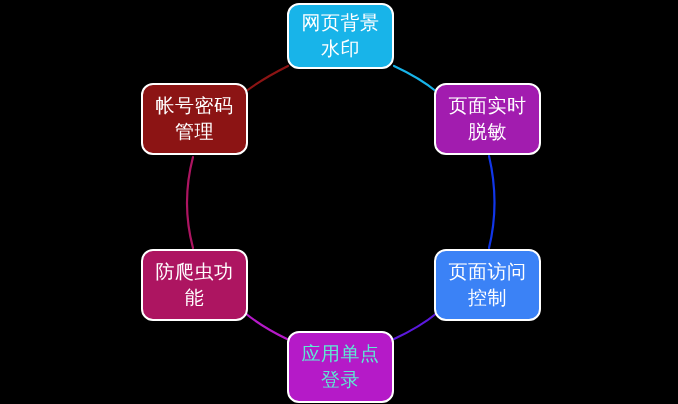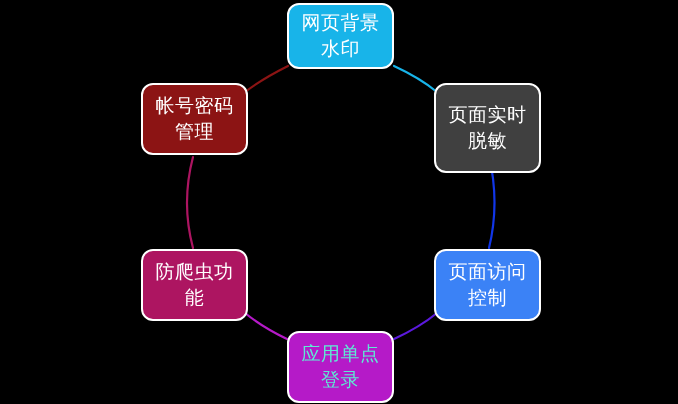--- a/index.html
+++ b/index.html
@@ -58,21 +58,21 @@
       <path d="M 394 66 Q 420 78 437 92" fill="none" stroke="#18b4e9" stroke-width="2.2" stroke-linecap="round"></path>
       <path d="M 489 156 Q 500 203 489 248" fill="none" stroke="#1136e8" stroke-width="2.2" stroke-linecap="round"></path>
       <path d="M 437 313 Q 420 327 394 339" fill="none" stroke="#5b19dd" stroke-width="2.2" stroke-linecap="round"></path>
       <path d="M 287 339 Q 262 327 245 313" fill="none" stroke="#b51ac8" stroke-width="2.2" stroke-linecap="round"></path>
       <path d="M 193 248 Q 181 203 193 157" fill="none" stroke="#ad1561" stroke-width="2.2" stroke-linecap="round"></path>
       <path d="M 245 92 Q 262 79 288 66" fill="none" stroke="#8c1414" stroke-width="2.2" stroke-linecap="round"></path>
     </svg>
 <div class="node" style="left: 287px; top: 3px; width: 107px; height: 66px; background: rgb(24, 180, 233); border-color: rgb(255, 255, 255); color: rgb(255, 255, 255);">
       <span class="node-label">网页背景水印</span>
     </div>
-    <div class="node" style="left: 434px; top: 83px; width: 107px; height: 90px; background: #404040; border-color: rgb(255, 255, 255); color: rgb(255, 255, 255);">
+    <div class="node" style="left: 434px; top: 83px; width: 107px; height: 72px; background: #a21caf; border-color: rgb(255, 255, 255); color: rgb(255, 255, 255);">
       <span class="node-label">页面实时脱敏</span>
     </div>
     <div class="node" style="left: 434px; top: 249px; width: 107px; height: 72px; background: #3b82f6; border-color: rgb(255, 255, 255); color: rgb(255, 255, 255);">
       <span class="node-label">页面访问控制</span>
     </div>
     <div class="node" style="left: 287px; top: 331px; width: 107px; height: 72px; background: rgb(181, 26, 200); border-color: rgb(255, 255, 255); color: #5eead4;">
       <span class="node-label">应用单点登录</span>
     </div>
     <div class="node" style="left: 141px; top: 249px; width: 107px; height: 72px; background: rgb(173, 21, 97); border-color: rgb(255, 255, 255); color: rgb(255, 255, 255);">
       <span class="node-label">防爬虫功能</span>

